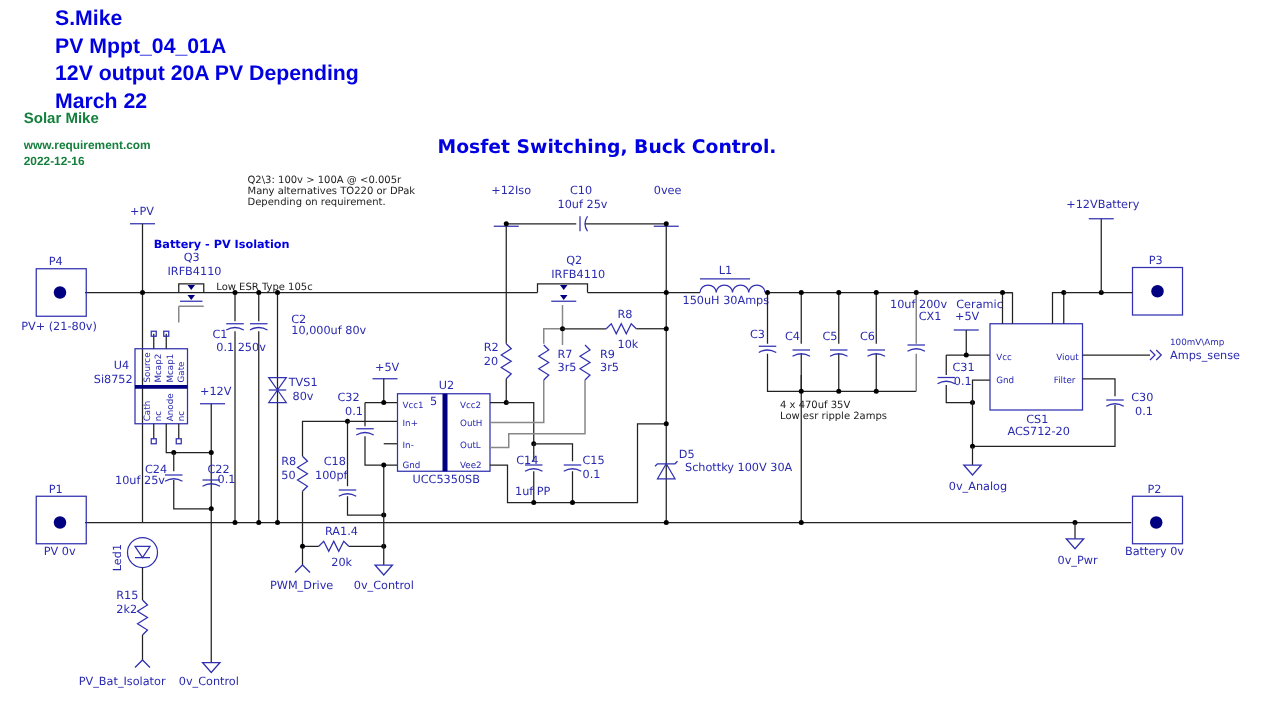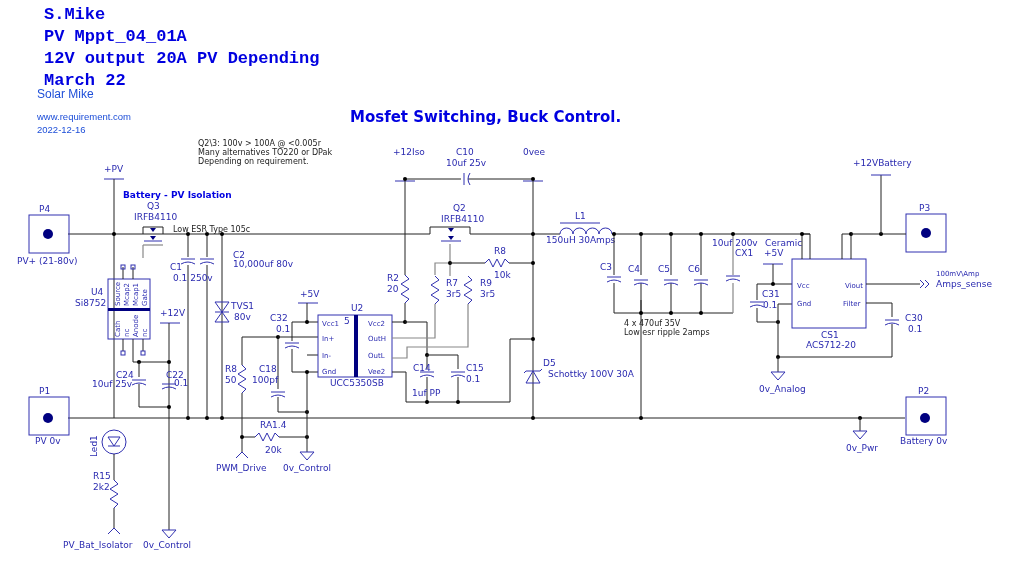--- a/index.html
+++ b/index.html
@@ -1,18 +1,18 @@
 <!DOCTYPE html>
 <html><head>
 <meta charset="utf-8">
 <style>
   html,body{margin:0;padding:0;background:#fff;}
   body{width:1024px;height:575px;position:relative;overflow:hidden;font-family:"DejaVu Sans Mono","Liberation Mono",monospace;}
-  .hdr{position:absolute;left:44px;color:#0000e0;font-weight:bold;font-size:17px;line-height:20px;font-family:Liberation Mono, monospace;white-space:pre;text-align:center;}
-  .meta{position:absolute;left:37px;color:#1d4ed8;font-family:"Liberation Sans",sans-serif;}
+  .hdr{position:absolute;left:44px;color:#0000e0;font-weight:bold;font-size:17px;line-height:20px;font-family:Liberation Sans, sans-serif;white-space:pre;text-align:center;}
+  .meta{position:absolute;left:19px;color:#15803d;font-family:"Liberation Sans",sans-serif;font-weight:bold;}
   svg{position:absolute;left:0;top:0;}
   .w{stroke:#222;stroke-width:1;fill:none;}
   .wg{stroke:#888;stroke-width:1.2;fill:none;}
   .c{stroke:#3030b0;stroke-width:1;fill:none;}
   .cf{fill:#000080;}
   .lbl{fill:#2a2ab0;font-family:"DejaVu Sans","Liberation Sans",sans-serif;font-size:9px;}
   .lbls{fill:#2a2ab0;font-family:"DejaVu Sans",sans-serif;font-size:7px;}
   .blk{fill:#222;font-family:"DejaVu Sans",sans-serif;font-size:8px;}
   .ttl{fill:#0000e0;font-family:"DejaVu Sans","Liberation Sans",sans-serif;font-weight:bold;}
   .dot{fill:#000;}

